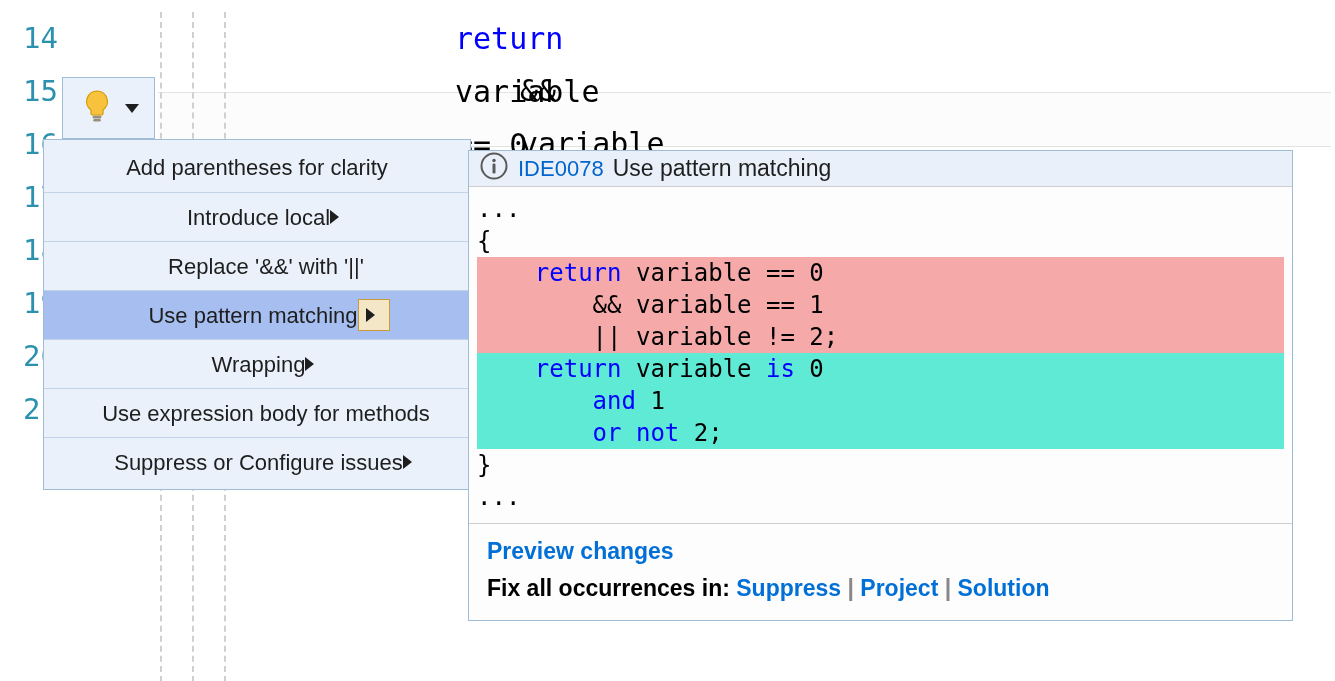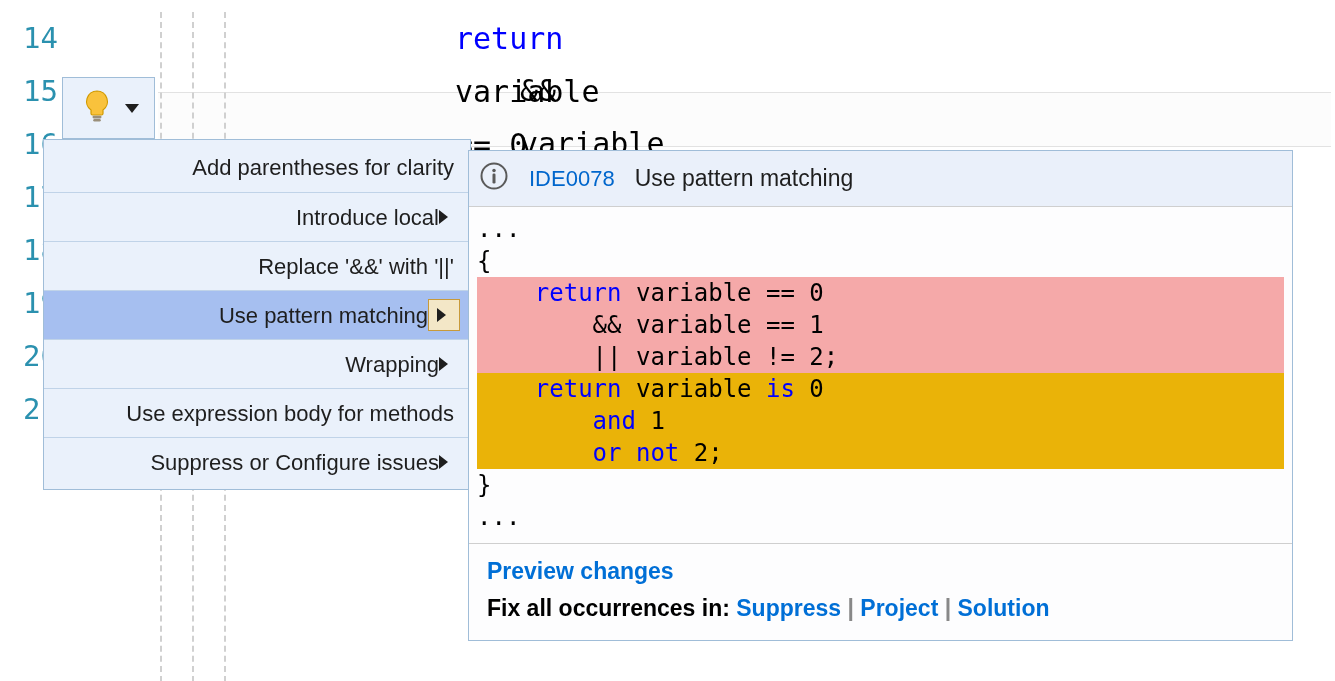--- a/index.html
+++ b/index.html
@@ -97,21 +97,21 @@
     padding: 3px 0;
   }
   .menu-item {
     height: 49px;
     line-height: 49px;
     padding: 0 16px 0 16px;
     font-size: 22px;
     color: #1e1e1e;
     display: flex;
     align-items: center;
-    justify-content: flex-end;
+    justify-content: center;
     cursor: default;
   }
   .menu-item + .menu-item {
     border-top: 1px solid #c0d3e8;
     padding-left: 34px;
   }
   .menu-item.selected {
     background: #a6bff0;
   }
   .menu-item .sub-arrow {
@@ -135,43 +135,43 @@
   .preview {
     position: absolute;
     left: 468px;
     top: 150px;
     width: 825px;
     border: 1px solid #a0bdd8;
     background: #fdfdfe;
     z-index: 5;
   }
   .preview-header {
-    height: 56px;
+    height: 36px;
     background: #eaf0fa;
     border-bottom: 1px solid #cfcfcf;
     display: flex;
     align-items: center;
     padding: 0 10px;
-    gap: 20px;
+    gap: 9px;
     font-size: 22px;
   }
   .info-icon svg { width: 30px; height: 30px; }
   .rule-id { color: #0066cc; }
   .rule-text { color: #1e1e1e; font-size: 23px; }
   
   .preview-body {
     padding: 6px 8px 10px 8px;
     font-family: Consolas, monospace;
     font-size: 24px;
     line-height: 32px;
     color: #000;
   }
   .line { white-space: pre; }
   .diff-del { background: #f5a9a9; }
-  .diff-add { background: #eab308; }
+  .diff-add { background: #5eead4; }
   .diff-del .kw, .diff-add .kw { color: #0000ff; }
   
   .preview-footer {
     border-top: 1px solid #cfcfcf;
     padding: 14px 18px 18px 18px;
     font-size: 23px;
     font-weight: bold;
   }
   .link { color: #006fd6; cursor: pointer; }
   .footer-line2 { margin-top: 10px; }

